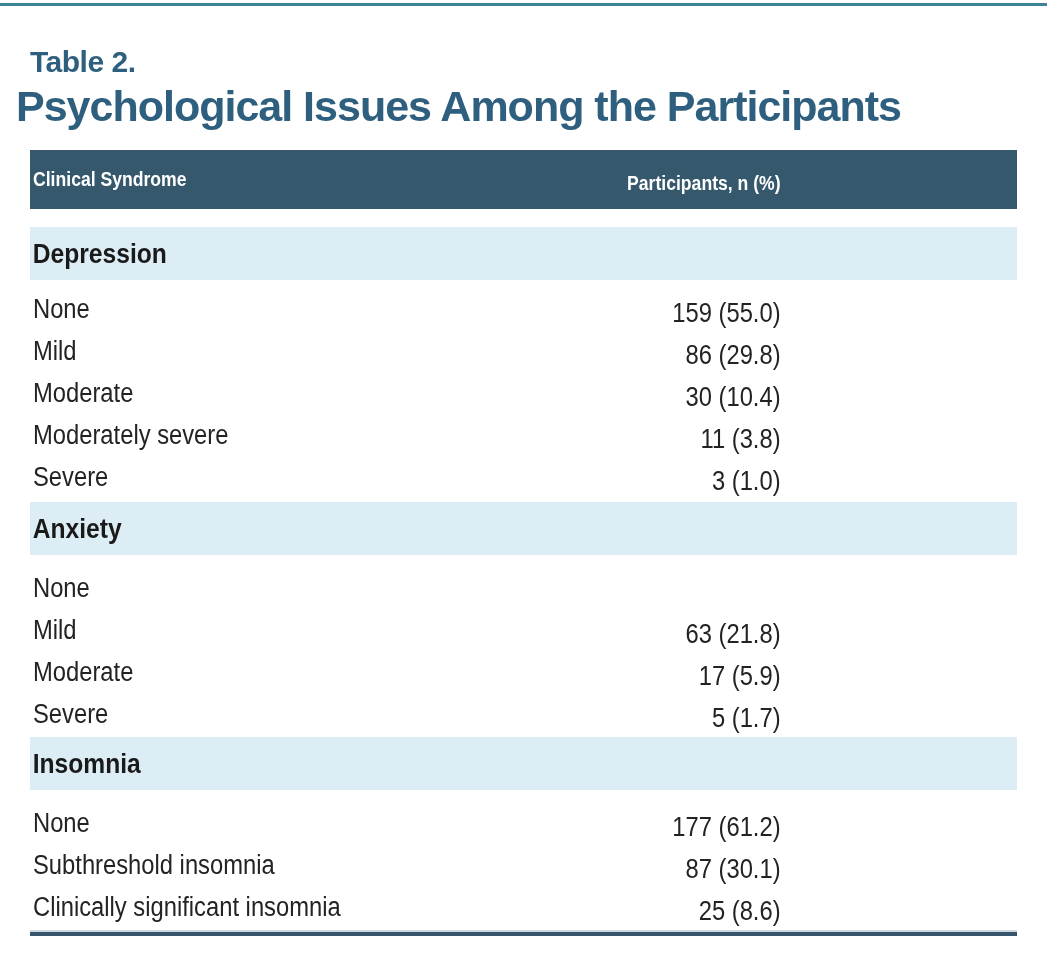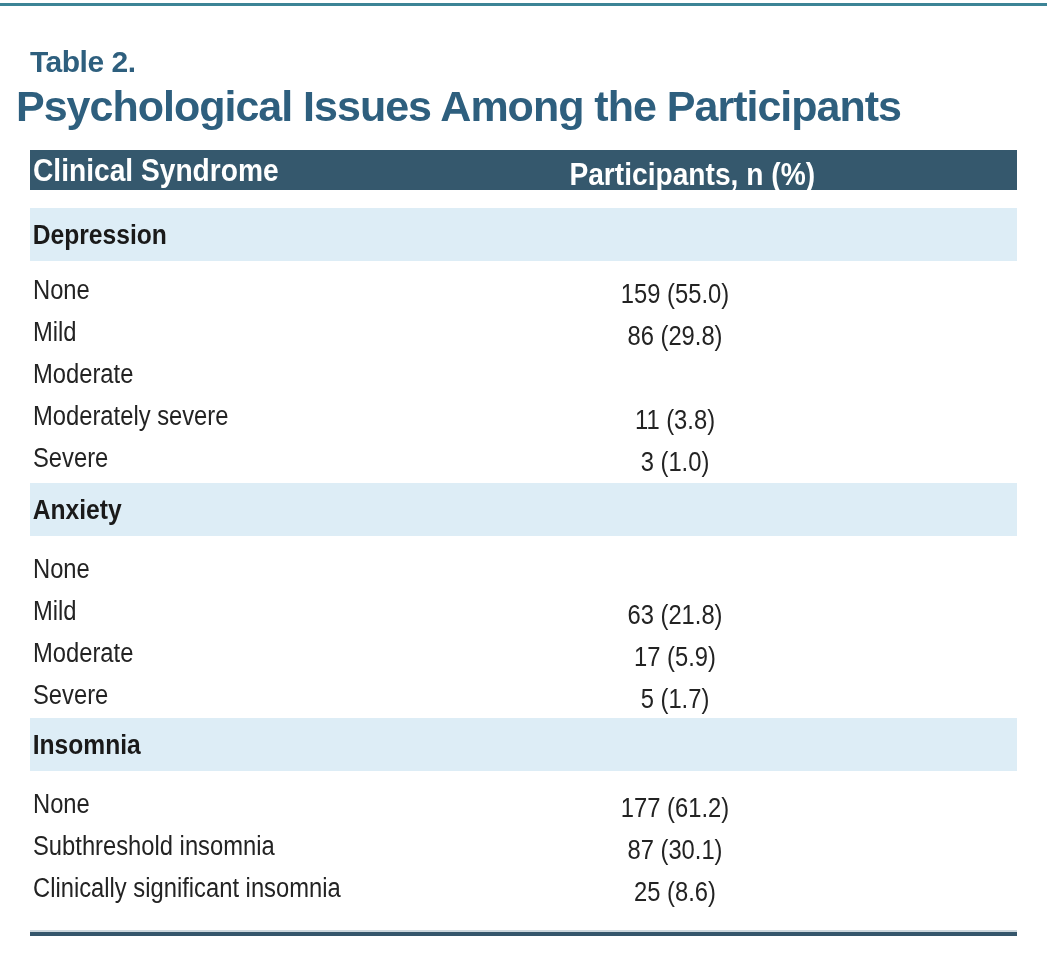--- a/index.html
+++ b/index.html
@@ -11,23 +11,23 @@
   .page{position:relative;width:1047px;height:980px;background:#fff;overflow:hidden;
         font-family:"Liberation Sans","DejaVu Sans",sans-serif;}
   .top-rule{position:absolute;left:0;top:3px;width:1047px;height:3px;background:var(--c-top_rule);}
   .table-label{position:absolute;left:30px;top:45px;font-size:30px;font-weight:bold;
         color:var(--c-heading_text);letter-spacing:-0.5px;}
   .table-title{position:absolute;left:16px;top:82px;font-size:43px;font-weight:bold;
         color:var(--c-heading_text);letter-spacing:-1px;white-space:nowrap;}
   .tablewrap{position:absolute;left:30px;top:150px;width:987px;}
   .row2{display:flex;align-items:center;}
   .col1{flex:1;padding-left:3px;}
-  .col2{width:240px;margin-right:222px;text-align:center;margin-top:8px;}
-  .thead{height:40px;background:var(--c-header_bar_bg);color:var(--c-header_bar_text);
-        font-weight:bold;font-size:32px;}
+  .col2{width:240px;margin-right:222px;text-align:right;margin-top:8px;}
+  .thead{height:59px;background:var(--c-header_bar_bg);color:var(--c-header_bar_text);
+        font-weight:bold;font-size:20px;}
   .cx-l{display:inline-block;transform:scaleX(.88);transform-origin:left center;white-space:nowrap;}
   .cx-c{display:block;transform:scaleX(.88);transform-origin:center;white-space:nowrap;}
   .section-band{height:53px;background:var(--c-section_band_bg);display:flex;align-items:center;
         font-weight:bold;font-size:28px;color:#1a1a1a;}
   .drow{height:42px;font-size:27px;color:var(--c-body_text);}
   .bottom-rule{position:absolute;left:30px;top:930px;width:987px;}
   .bottom-rule .light{height:2px;background:var(--c-bottom_rule_light);}
   .bottom-rule .dark{height:4px;background:var(--c-bottom_rule_dark);}
 </style>
 </head>
@@ -60,20 +60,23 @@
             </div>
           </div>
           <div class="row2 drow">
             <div class="col1"><span class="cx-l">Mild</span></div>
             <div class="col2">
               <span class="cx-c">86 (29.8)</span>
             </div>
           </div>
           <div class="row2 drow">
             <div class="col1"><span class="cx-l">Moderate</span></div>
+            <div class="col2">
+              <span class="cx-c">30 (10.4)</span>
+            </div>
           </div>
           <div class="row2 drow">
             <div class="col1"><span class="cx-l">Moderately severe</span></div>
             <div class="col2">
               <span class="cx-c">11 (3.8)</span>
             </div>
           </div>
           <div class="row2 drow">
             <div class="col1"><span class="cx-l">Severe</span></div>
             <div class="col2">

